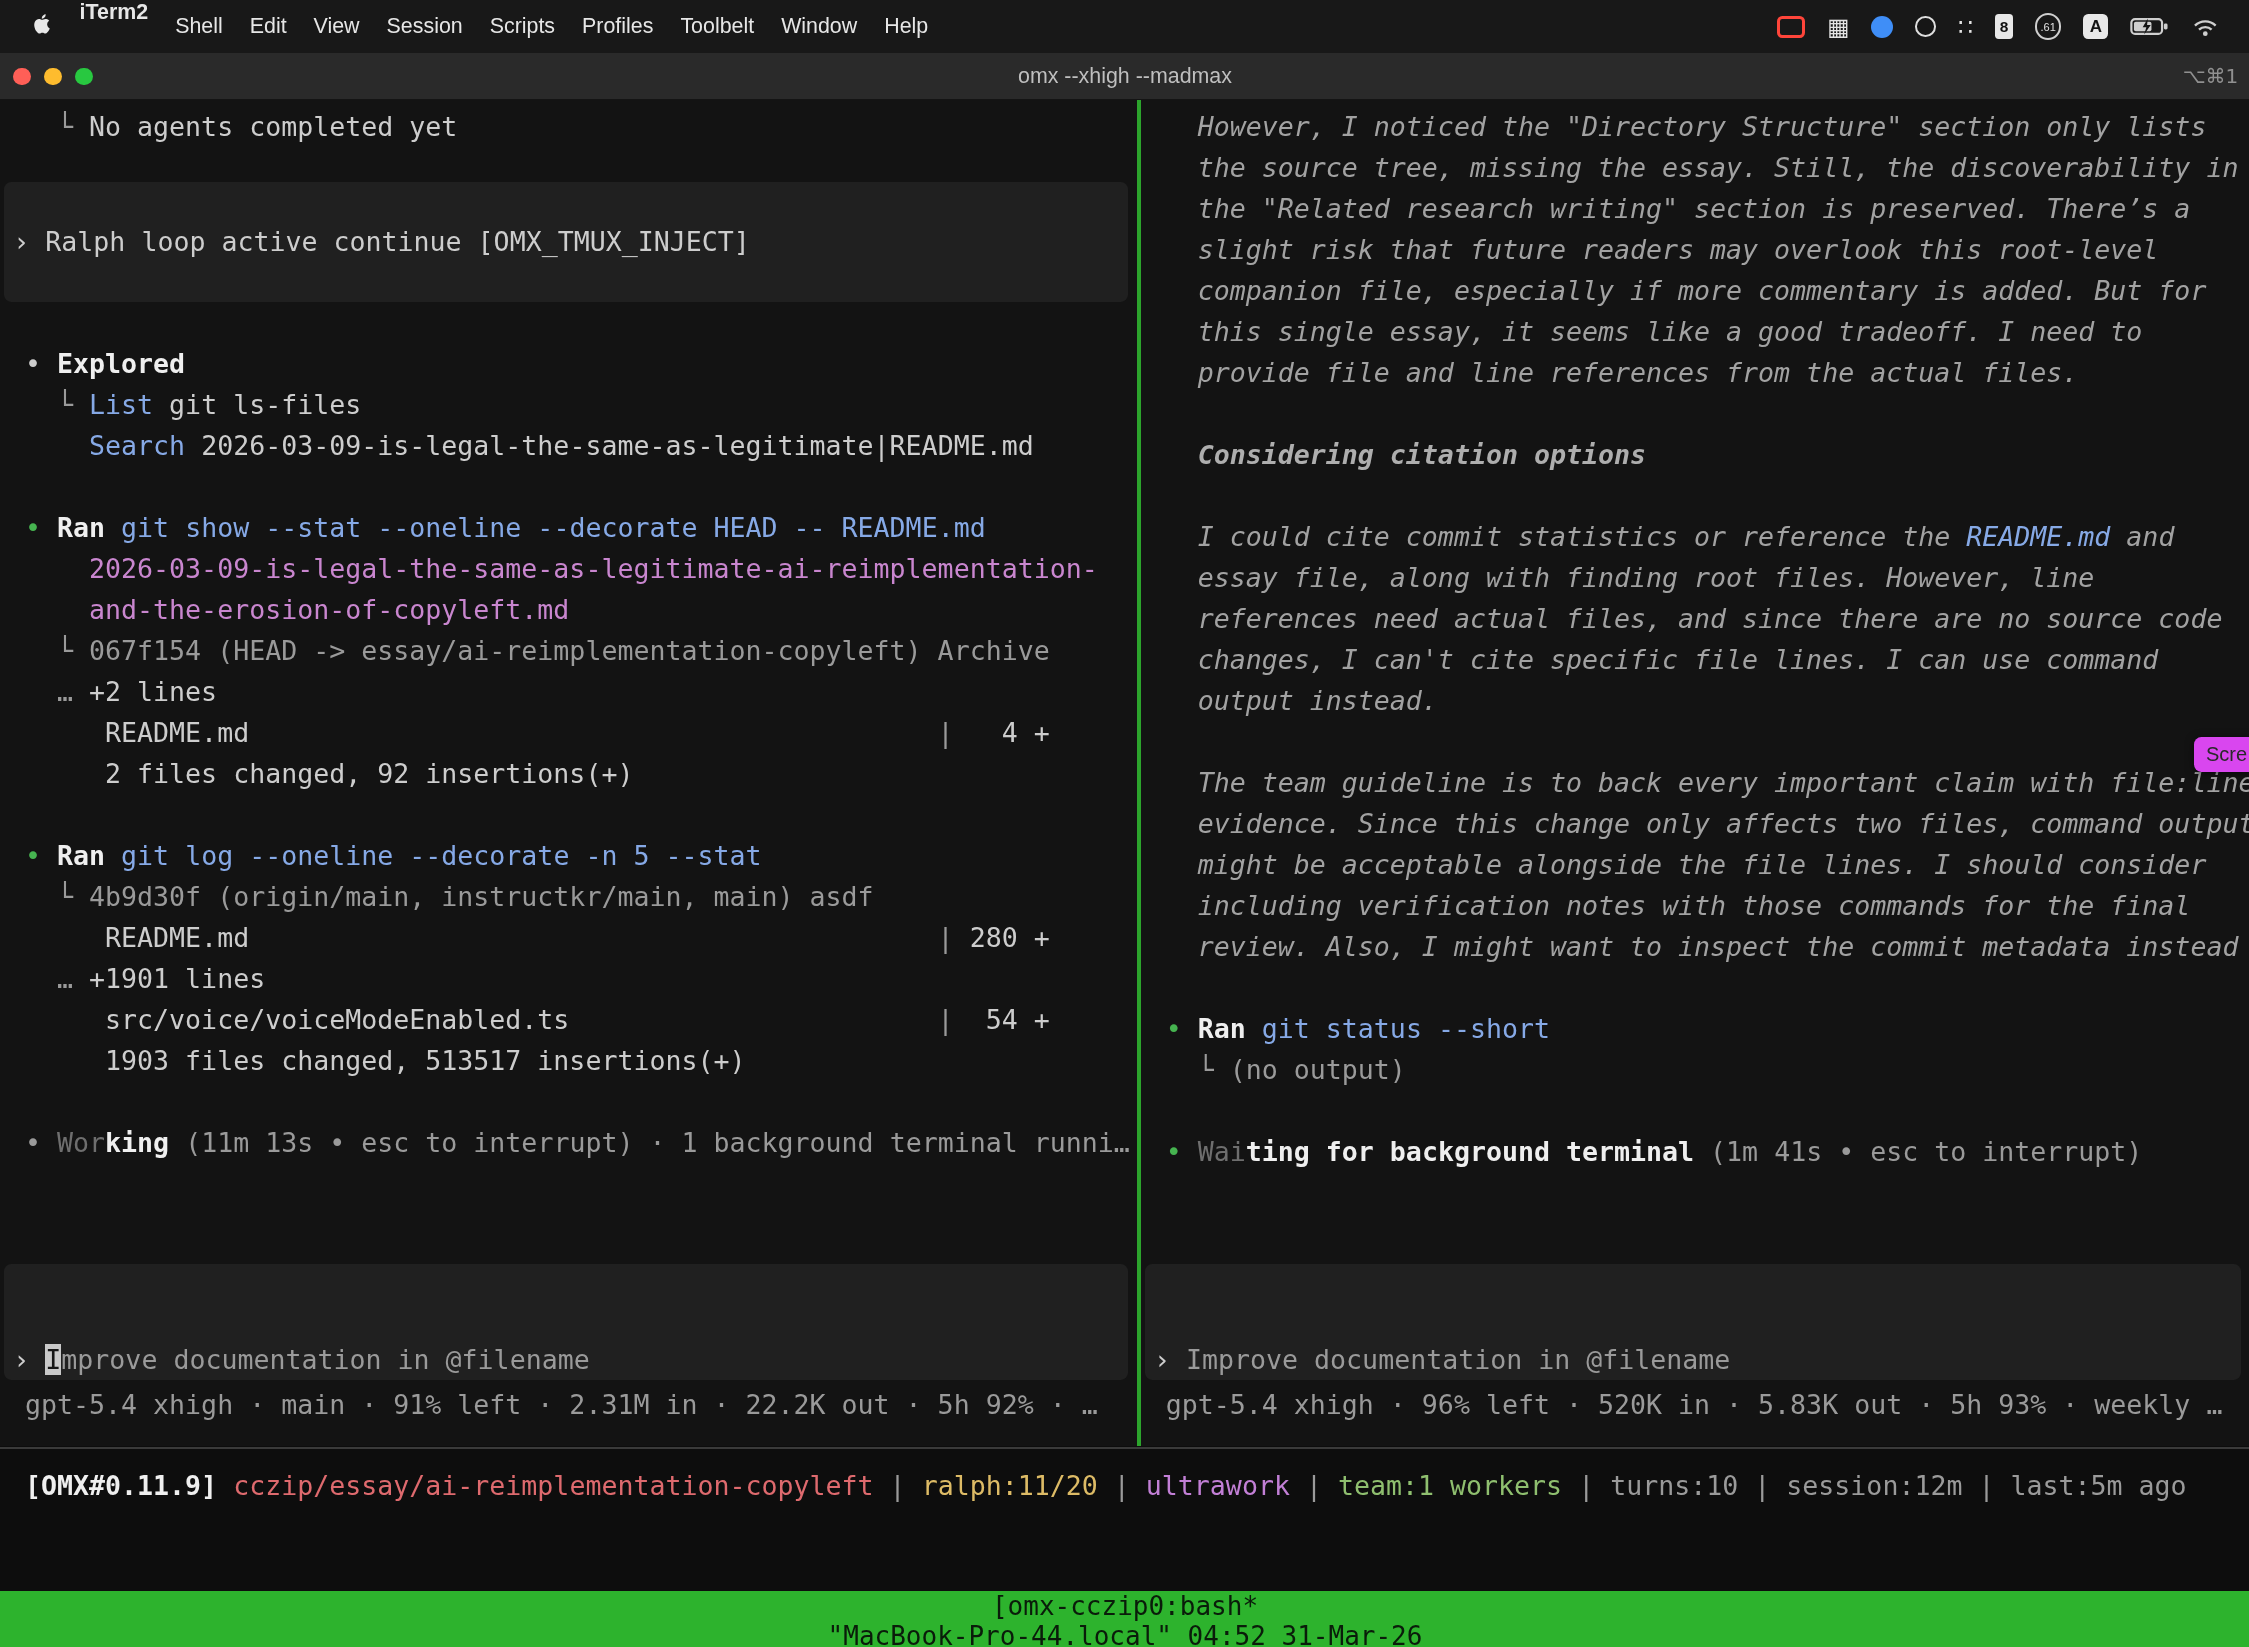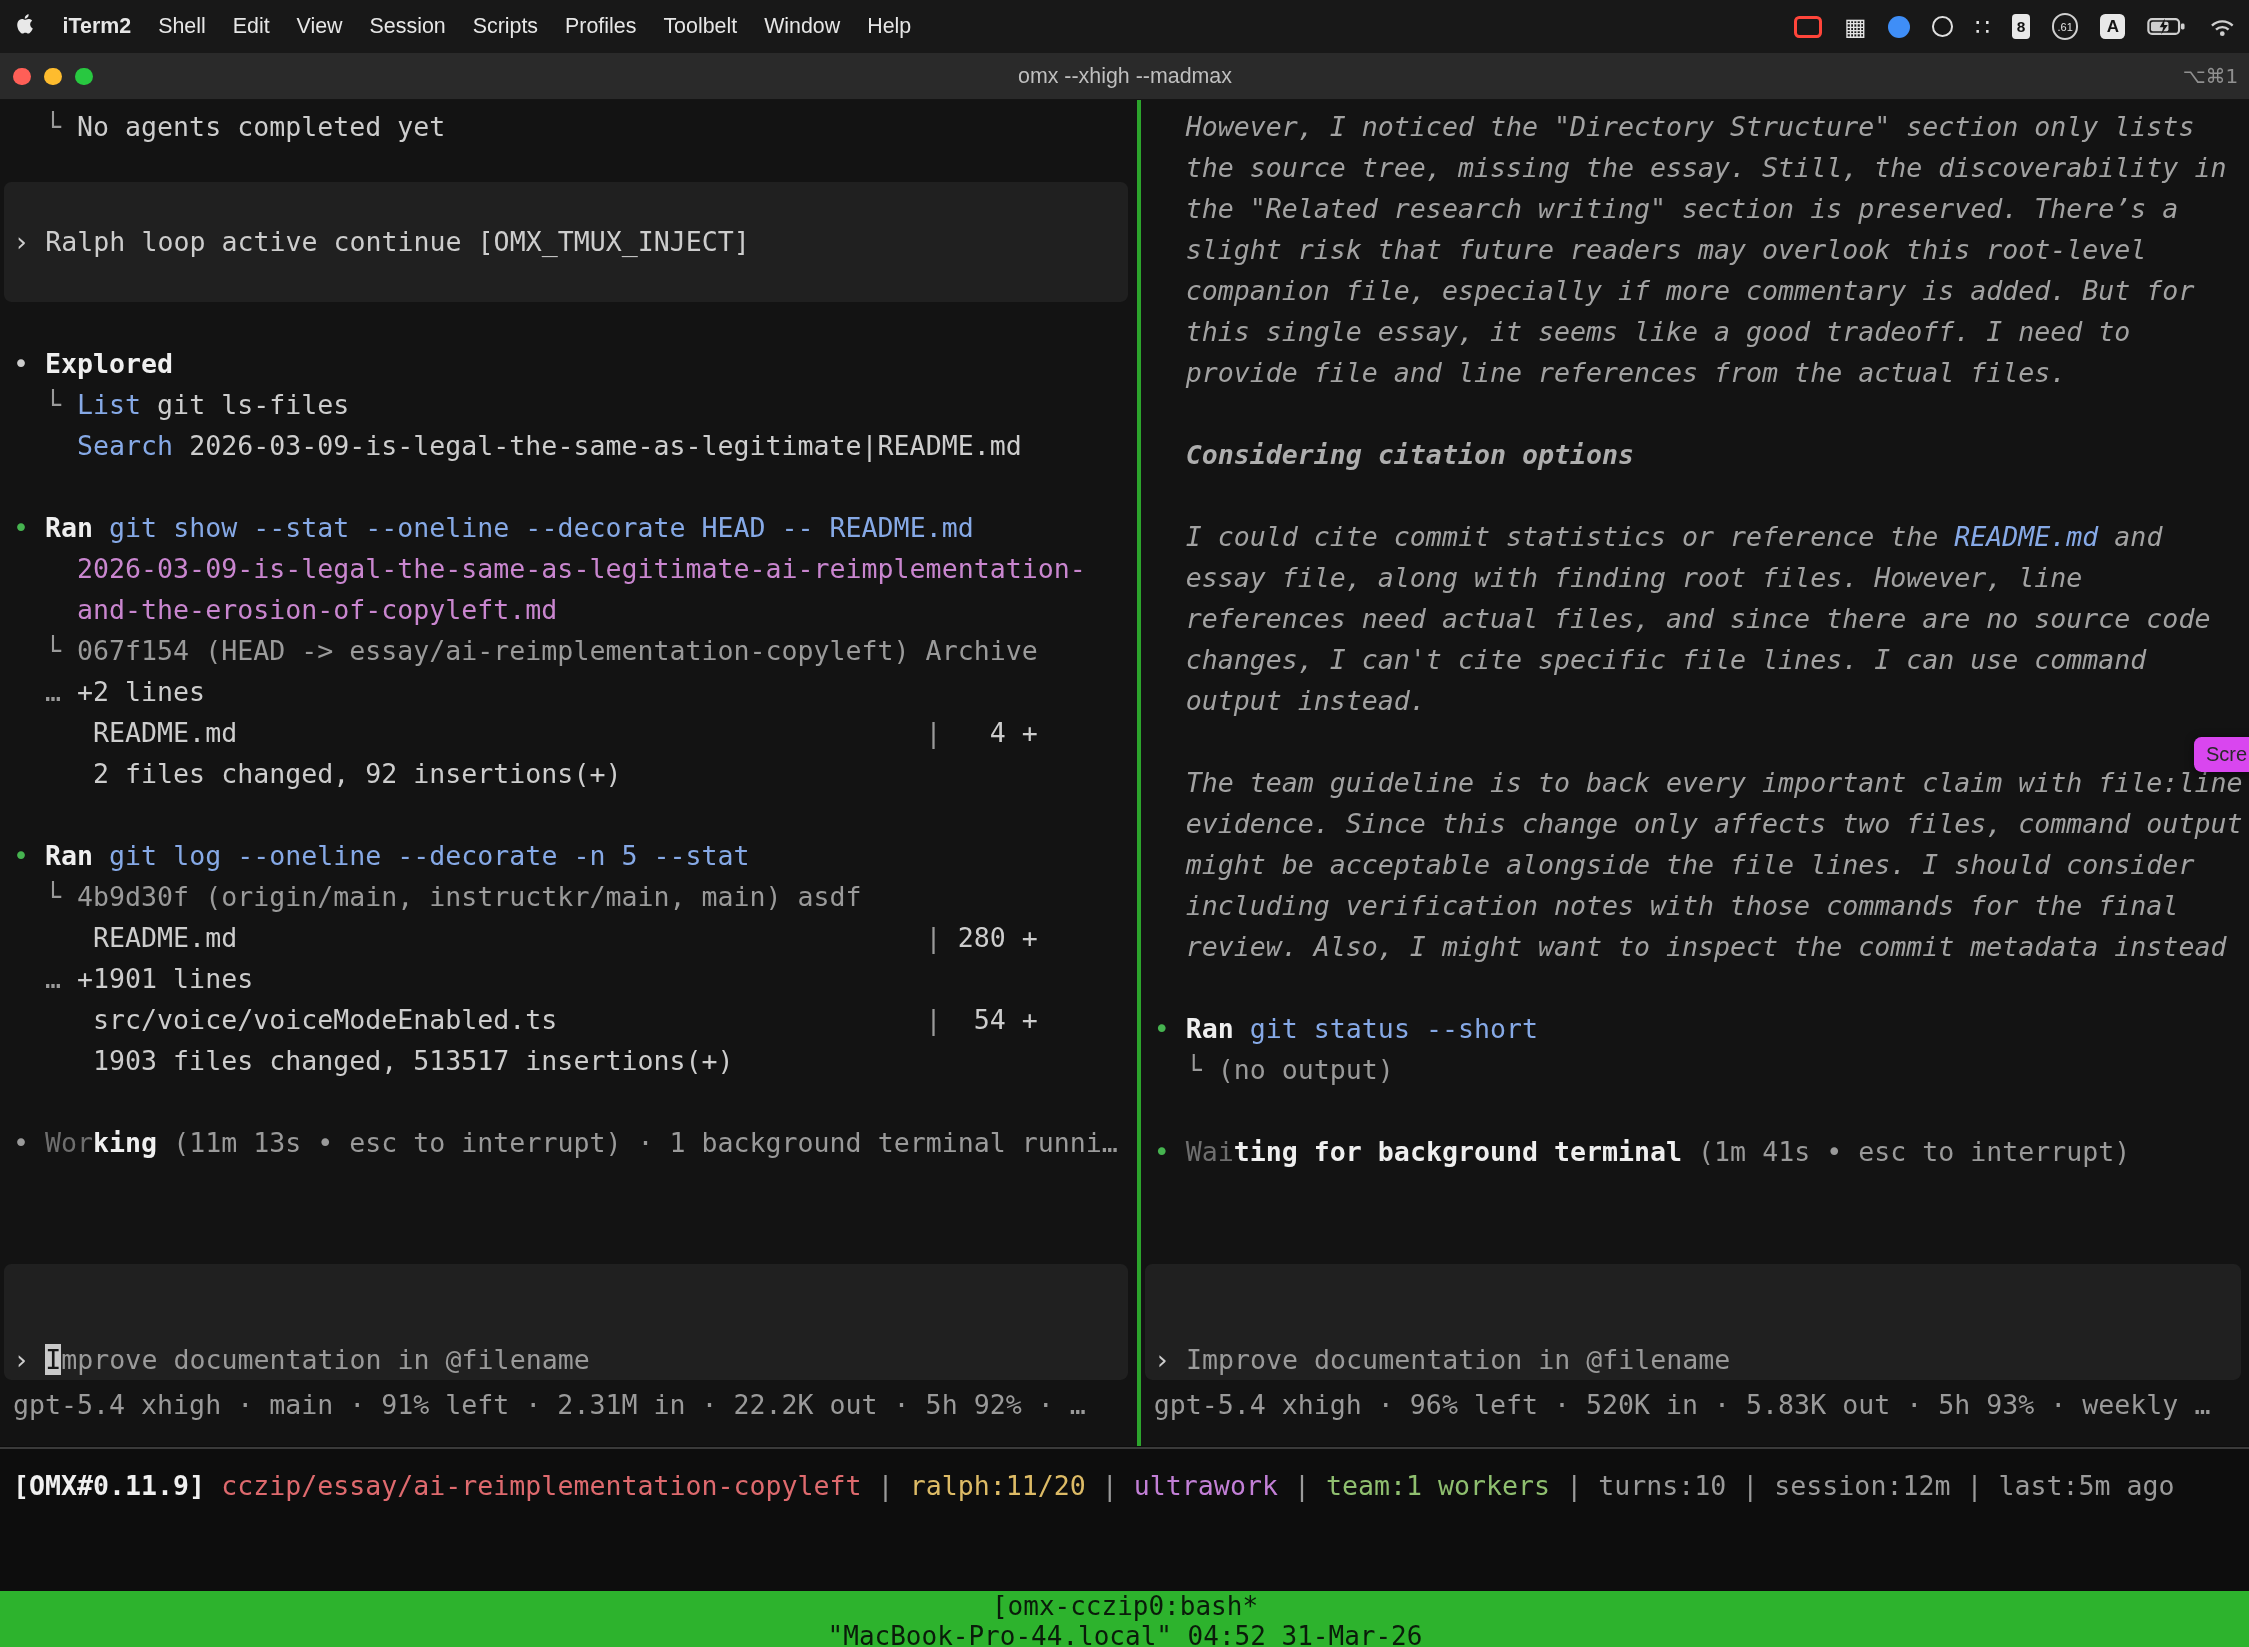--- a/index.html
+++ b/index.html
@@ -1,21 +1,21 @@
 <!DOCTYPE html>
 <html style="--divider-green: #2ca42c; --tmux-green: #2db32d; --foreground: #cdcdcd; --dim: #9a9a9a; --blue: #86a9e6; --magenta: #c986cf; --green: #46b450; --red: #de6a6e; --yellow: #ddbb66; --purple: #c27fd6;font-size:11.8px"><head>
 <meta charset="utf-8">
 <title>omx --xhigh --madmax</title>
 <style>
   html,body{margin:0;padding:0;overflow:hidden;background:#000;}
   .screen{position:relative;width:2250px;height:1648px;background:#0d0d0d;font-family:"DejaVu Sans Mono",monospace;}
 
   
-  .menubar{position:absolute;top:0;left:0;right:0;height:53px;background:#181818;display:flex;align-items:center;
-    padding:0 14px;box-sizing:border-box;font-family:"Liberation Sans",sans-serif;font-size:21.4px;color:#e6e6e6;}
+  .menubar{position:absolute;top:0;left:0;right:0;height:53px;background:#181818;display:flex;
+    padding:0 31px;box-sizing:border-box;font-family:"Liberation Sans",sans-serif;font-size:21.4px;color:#e6e6e6;}
   .apple-wrap{display:flex;align-items:center;margin-right:25px;}
   .menu-items{display:flex;gap:27px;align-items:center;}
   .menu-items .menu-item{white-space:nowrap;}
   .app-name{font-weight:700;margin-right:27px;}
   .menu-status{margin-left:auto;display:flex;align-items:center;gap:22px;}
   .ic{display:inline-flex;align-items:center;justify-content:center;}
   .ic-rec{width:22px;height:16px;border:3px solid #ff453a;border-radius:5.2px;}
   .ic-glyph{font-size:23.6px;color:#e4e4e4;font-family:"DejaVu Sans",sans-serif;}
   .ic-blue{width:22px;height:22px;border-radius:50%;background:#3f8ef7;}
   .ic-dark{width:20.7px;height:20.7px;border-radius:50%;background:#161616;border:2.2px solid #dedede;box-sizing:border-box;}
@@ -31,21 +31,21 @@
   .light.red{background:#ff5f57;}.light.yellow{background:#febc2e;}.light.green{background:#28c840;}
   .wtitle{margin:0 auto;color:#bfbfbf;font-family:"Liberation Sans",sans-serif;font-size:21.4px;}
   .mod-hint{position:absolute;right:11.8px;color:#909090;font-size:20px;font-family:"DejaVu Sans",sans-serif;}
 
   
   .panes{position:absolute;top:100px;left:0;width:2250px;height:1346px;display:flex;}
   .pane{position:relative;height:100%;overflow:hidden;background:#131313;padding-top:5.9px;box-sizing:border-box;}
   .pane-left{width:1137px;}
   .pane-right{flex:1;}
   .divider{width:3.7px;background:var(--divider-green,#2ca42c);}
-  .line{height:41px;line-height:41px;font-size:26.6px;white-space:pre;overflow:hidden;padding-left:13px;color:var(--foreground,#cdcdcd);}
+  .line{height:41px;line-height:41px;font-size:26.6px;white-space:pre;overflow:hidden;padding-left:25px;color:var(--foreground,#cdcdcd);}
   .flowbox{margin:35px 8.9px 0 4.4px;background:#202020;border-radius:7.4px;padding:39px 0 40px 8.9px;}
   .flowbox .line{padding-left:0;}
   .inputbox{position:absolute;top:1164px;left:4.4px;right:8.9px;height:116px;background:#202020;border-radius:7.4px;
     display:flex;align-items:flex-end;padding-left:8.9px;box-sizing:border-box;}
   .inputbox .line{padding-left:0;}
   .statusline{position:absolute;top:1284px;left:0;right:0;}
 
   
   .s-fg{color:var(--foreground,#cdcdcd);}
   .s-wb{color:#efefef;font-weight:700;}

